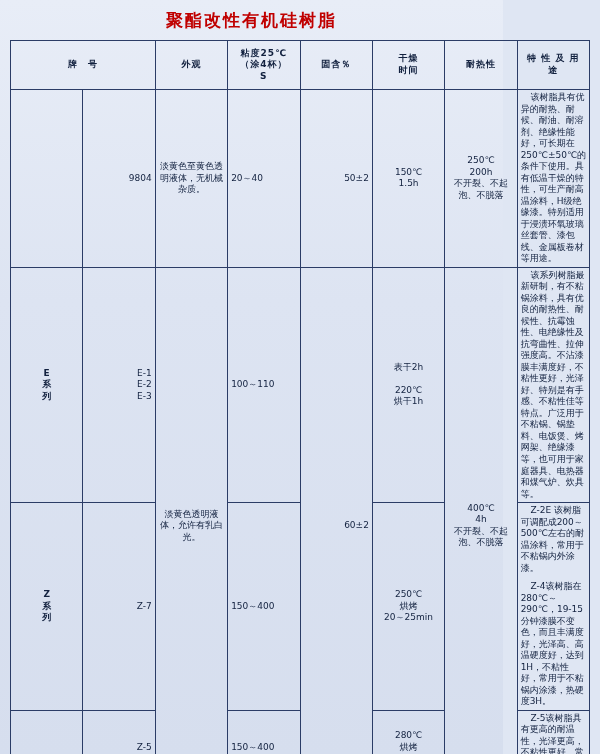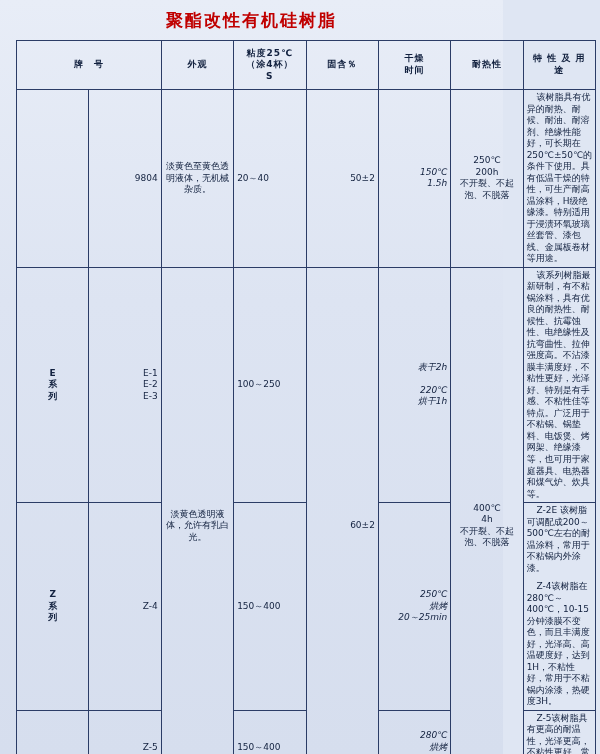--- a/index.html
+++ b/index.html
@@ -13,21 +13,21 @@
     font-family: "DejaVu Sans", "Liberation Sans", sans-serif;
     color: #102040;
     overflow: hidden;
   }
   .page {
     position: relative;
     width: 503px;
     height: 754px;
     background: linear-gradient(180deg,#e8edf7 0%, #dde4f2 40%, #d6deee 100%);
     box-sizing: border-box;
-    padding: 0 16px;
+    padding: 0 10px;
   }
   .title {
     text-align: center;
     color: #c00000;
     font-size: 17px;
     font-weight: bold;
     letter-spacing: 2px;
     padding: 9px 0 8px 0;
     font-family: "DejaVu Serif", "Liberation Serif", serif;
   }
@@ -76,25 +76,24 @@
     text-align: left;
     font-size: 9.5px;
     width: 54px;
   }
   .c-solid {
     text-align: right;
     font-size: 9.5px;
     width: 48px;
   }
   .c-dry {
-    text-align: right;
+    text-align: center;
     font-size: 9px;
     line-height: 1.35;
     width: 52px;
-    font-style: italic;
   }
   .c-heat {
     text-align: center;
     font-size: 9px;
     line-height: 1.35;
     width: 44px;
   }
   .c-use {
     text-align: left;
     font-size: 9px;
@@ -151,46 +150,46 @@
       </tr>
 
       <tr style="height:124px;">
         <td class="c-series nowrap-v">E
 系
 列</td>
         <td class="c-brand nowrap-v">E-1
 E-2
 E-3</td>
         <td class="c-appear" rowspan="3">淡黄色透明液体，允许有乳白光。</td>
-        <td class="c-visc nowrap-v">100～250</td>
+        <td class="c-visc nowrap-v">100～110</td>
         <td class="c-solid nowrap-v" rowspan="3">60±2</td>
         <td class="c-dry nowrap-v">表干2h
 
 220℃
 烘干1h</td>
         <td class="c-heat nowrap-v" rowspan="3">400℃
 4h
 不开裂、不起泡、不脱落</td>
         <td class="c-use">
           <p>该系列树脂最新研制，有不粘锅涂料，具有优良的耐热性、耐候性、抗霉蚀性、电绝缘性及抗弯曲性、拉伸强度高。不沾漆膜丰满度好，不粘性更好，光泽好、特别是有手感、不粘性佳等特点。广泛用于不粘锅、锅垫料、电饭煲、烤网架、绝缘漆等，也可用于家庭器具、电热器和煤气炉、炊具等。</p>
         </td>
       </tr>
 
       <tr style="height:92px;">
         <td class="c-series nowrap-v">Z
 系
 列</td>
-        <td class="c-brand nowrap-v">Z-4</td>
+        <td class="c-brand nowrap-v">Z-7</td>
         <td class="c-visc nowrap-v">150～400</td>
         <td class="c-dry nowrap-v">250℃
 烘烤
 20～25min</td>
         <td class="c-use">
           <p>Z-2E 该树脂可调配成200～500℃左右的耐温涂料，常用于不粘锅内外涂漆。</p>
-          <p>Z-4该树脂在280℃～400℃，10-15分钟漆膜不变色，而且丰满度好，光泽高、高温硬度好，达到1H，不粘性好，常用于不粘锅内涂漆，热硬度3H。</p>
+          <p>Z-4该树脂在280℃～290℃，19-15分钟漆膜不变色，而且丰满度好，光泽高、高温硬度好，达到1H，不粘性好，常用于不粘锅内涂漆，热硬度3H。</p>
         </td>
       </tr>
 
       <tr style="height:56px;">
         <td class="c-series nowrap-v"></td>
         <td class="c-brand nowrap-v">Z-5</td>
         <td class="c-visc nowrap-v">150～400</td>
         <td class="c-dry nowrap-v">280℃
 烘烤
 10～15min</td>

